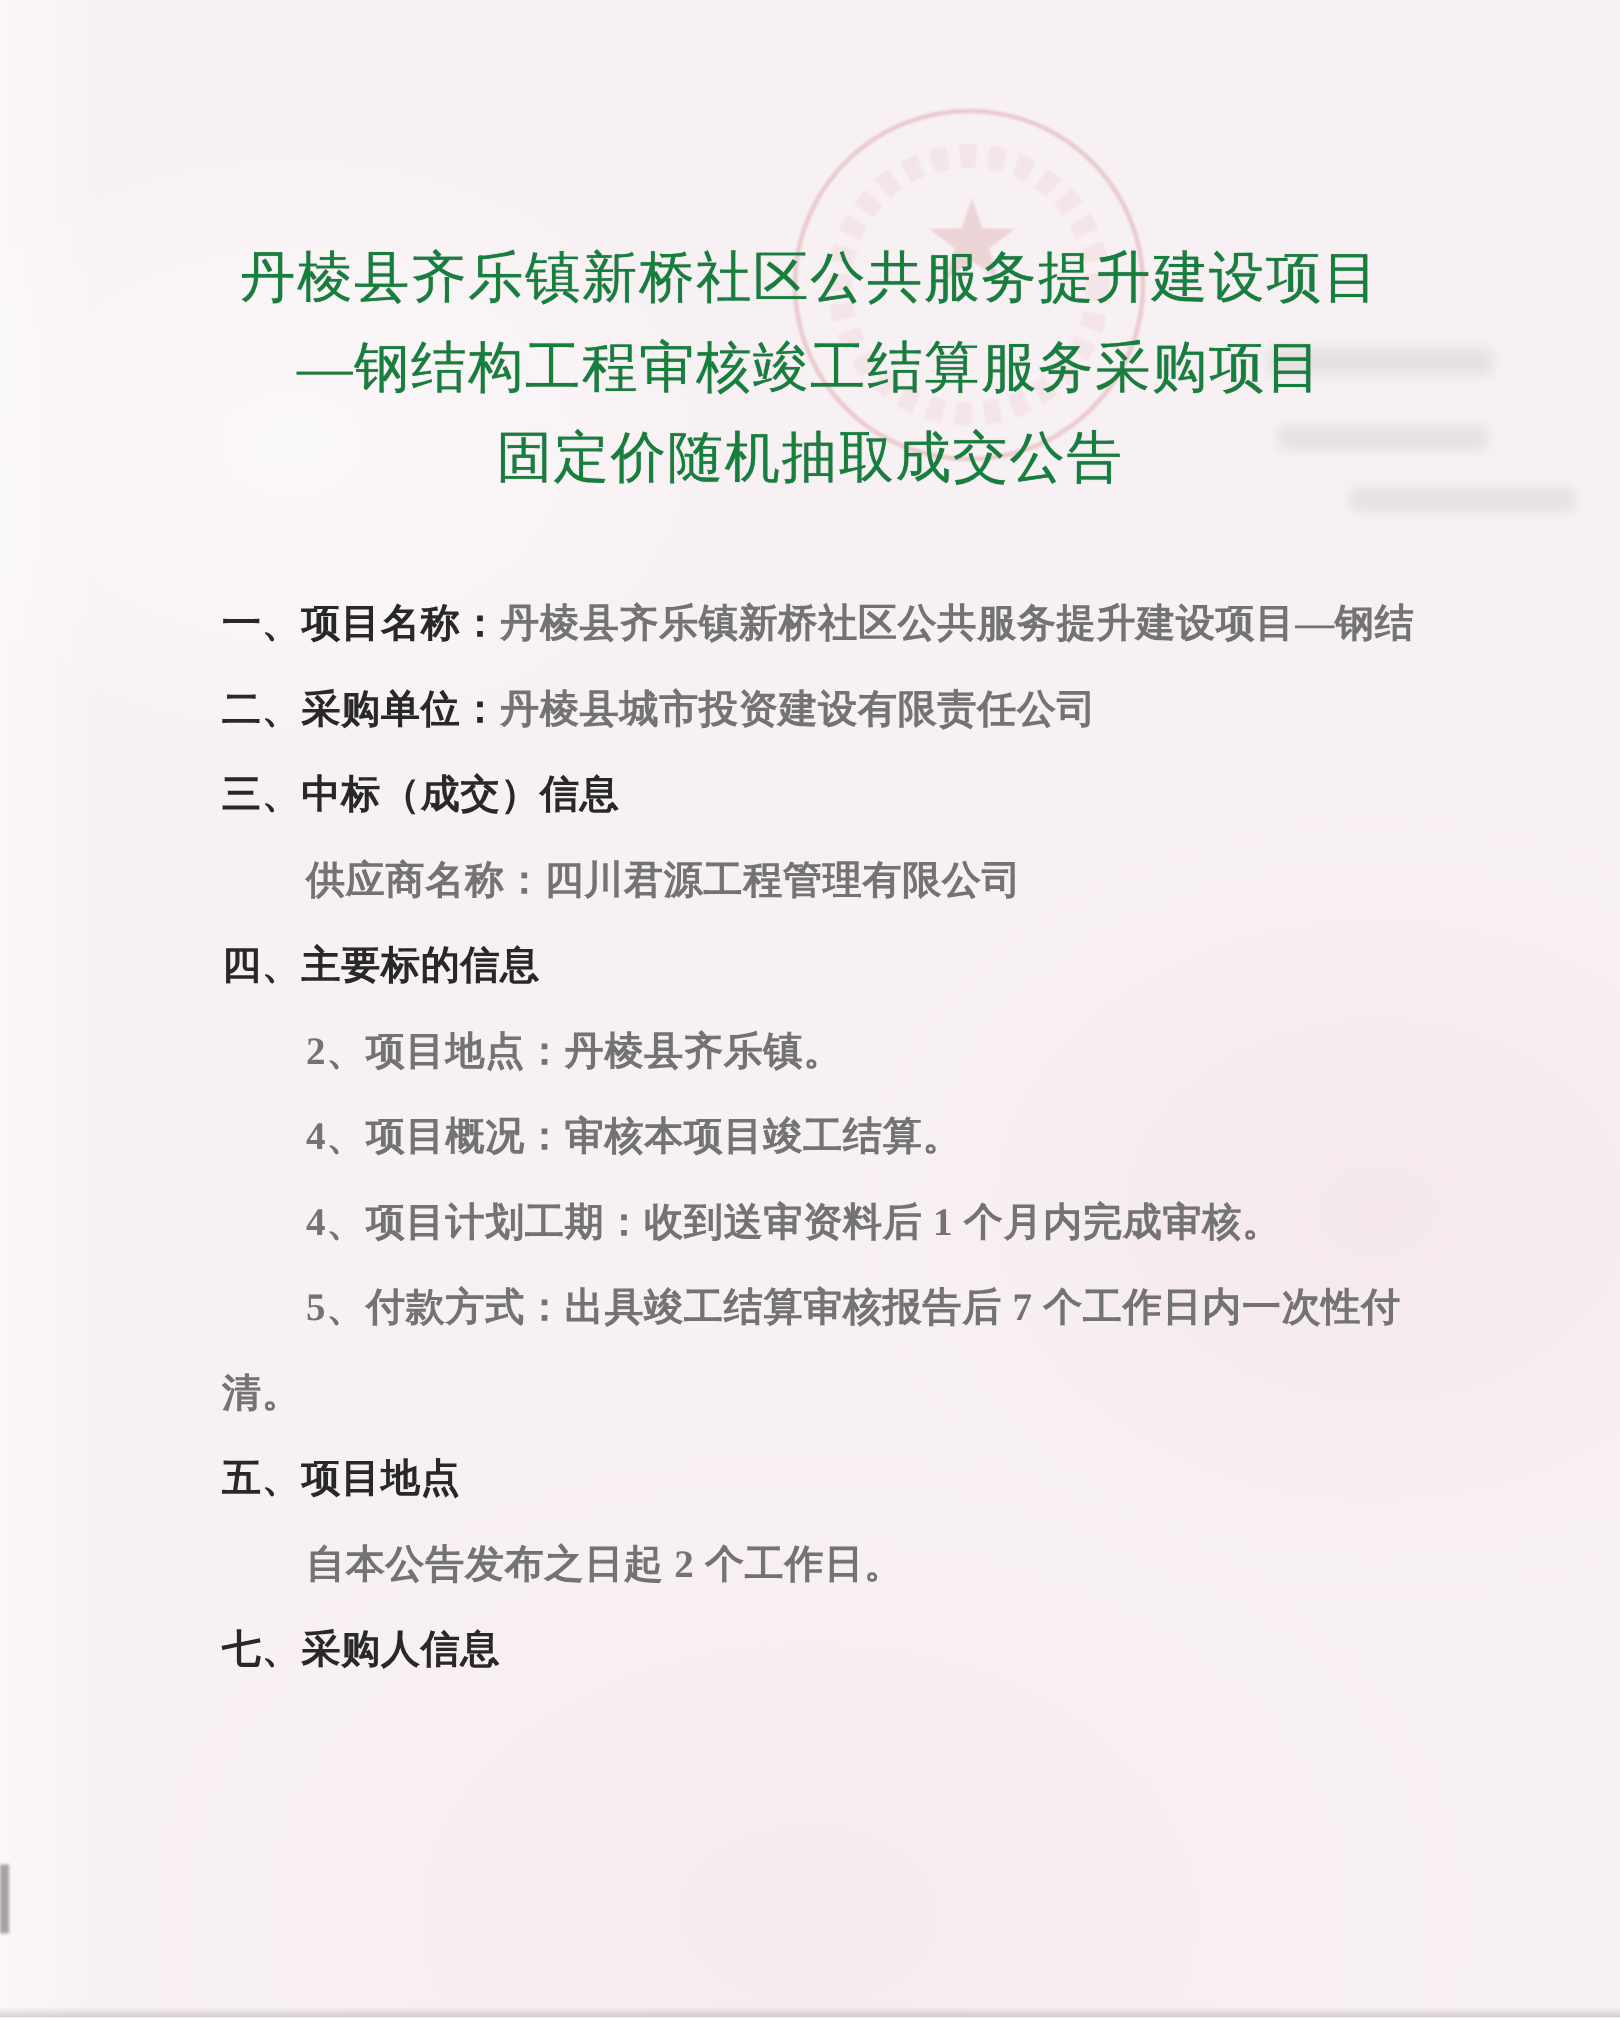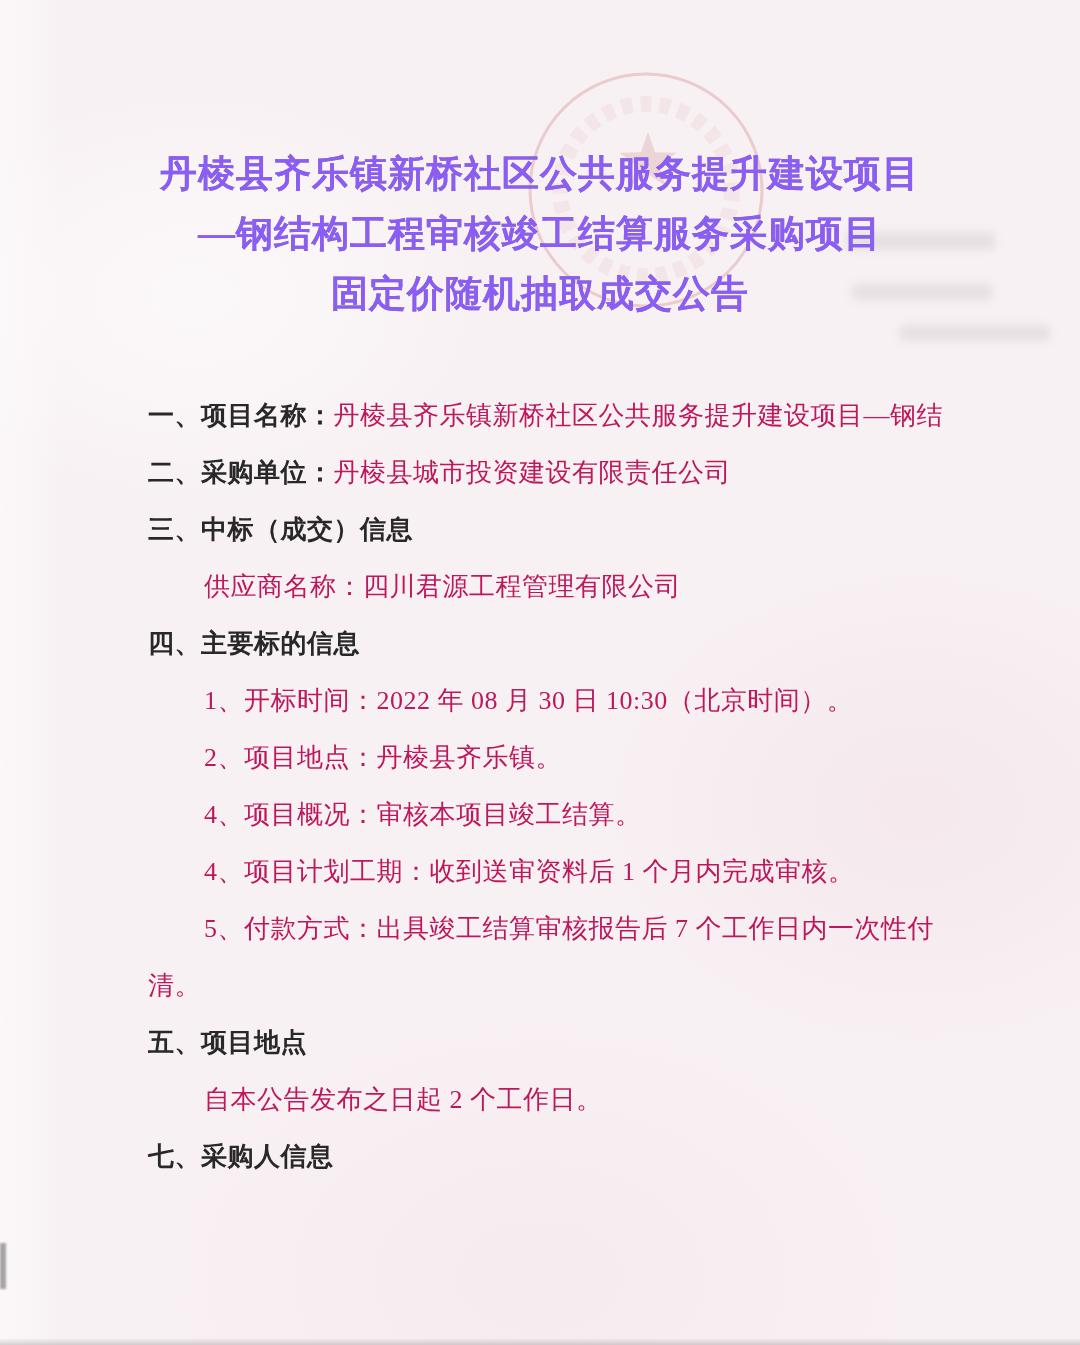--- a/index.html
+++ b/index.html
@@ -17,44 +17,44 @@
       radial-gradient(420px 300px at 18% 22%, rgba(255,255,255,.55), rgba(255,255,255,0) 70%),
       radial-gradient(500px 380px at 85% 60%, rgba(240,222,228,.45), rgba(240,222,228,0) 70%),
       radial-gradient(600px 420px at 50% 95%, rgba(244,230,234,.5), rgba(244,230,234,0) 75%),
       linear-gradient(90deg, rgba(255,255,255,.5) 0, rgba(255,255,255,0) 65px);
   }
   .seal{
     position:absolute;left:516px;top:60px;width:260px;height:260px;
     opacity:.85;filter:blur(.6px);
   }
   .title-block{
-    position:absolute;left:0;right:0;top:144px;
+    position:absolute;left:0;right:0;top:156px;
     text-align:center;
     font-family:"Liberation Serif", serif;
-    font-weight:700;
+    font-weight:400;
     font-size:37px;line-height:60px;
     letter-spacing:1px;
-    color:#8b5cf6;
+    color:#15803d;
     text-shadow:0 0 .6px rgba(30,30,30,.55);
   }
   .body-block{
     position:absolute;left:148px;top:387px;width:860px;
     font-size:26px;line-height:57px;
     color:#383838;
   }
   .line{white-space:nowrap;height:57px;}
   .line.indent{padding-left:56px;}
   .seg-heading{
     font-family:Liberation Mono, monospace;
     font-weight:700;color:#282828;
     letter-spacing:.5px;
   }
   .seg-body{
     font-family:"Liberation Serif", serif;
-    font-weight:400;color:#be185d;
+    font-weight:700;color:#737373;
     letter-spacing:.5px;
   }
   
   .smudge{position:absolute;background:rgba(110,105,108,.12);filter:blur(4px);border-radius:4px;}
   .smudge-1{left:845px;top:232px;width:150px;height:18px;}
   .smudge-2{left:852px;top:284px;width:140px;height:16px;}
   .smudge-3{left:900px;top:325px;width:150px;height:16px;}
   .edge-mark-left{position:absolute;left:0;top:1243px;width:6px;height:46px;background:rgba(80,78,80,.5);filter:blur(1px);}
   .edge-strip-bottom{position:absolute;left:0;bottom:0;width:1080px;height:7px;
     background:linear-gradient(to bottom, rgba(140,132,136,0), rgba(140,132,136,.35));}
@@ -101,23 +101,20 @@
     <div class="line indent">
       <span class="seg-body">供应商名称：四川君源工程管理有限公司</span>
     </div>
 
 
 
     <div class="line">
       <span class="seg-heading">四、主要标的信息</span>
     </div>
 
-    <div class="line indent">
-      <span class="seg-body">1、开标时间：2022 年 08 月 30 日 10:30（北京时间）。</span>
-    </div>
 
     <div class="line indent">
       <span class="seg-body">2、项目地点：丹棱县齐乐镇。</span>
     </div>
 
     <div class="line indent">
       <span class="seg-body">4、项目概况：审核本项目竣工结算。</span>
     </div>
 
     <div class="line indent">

